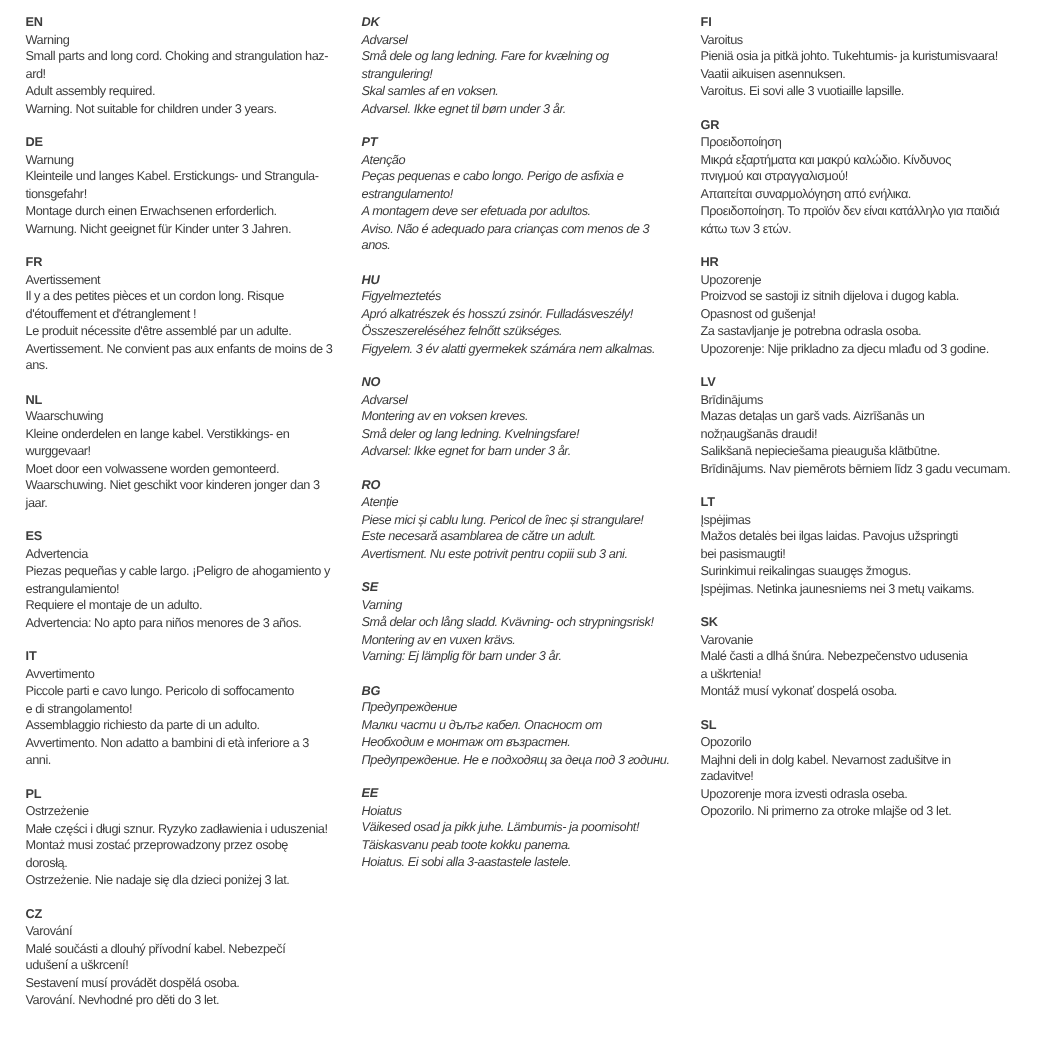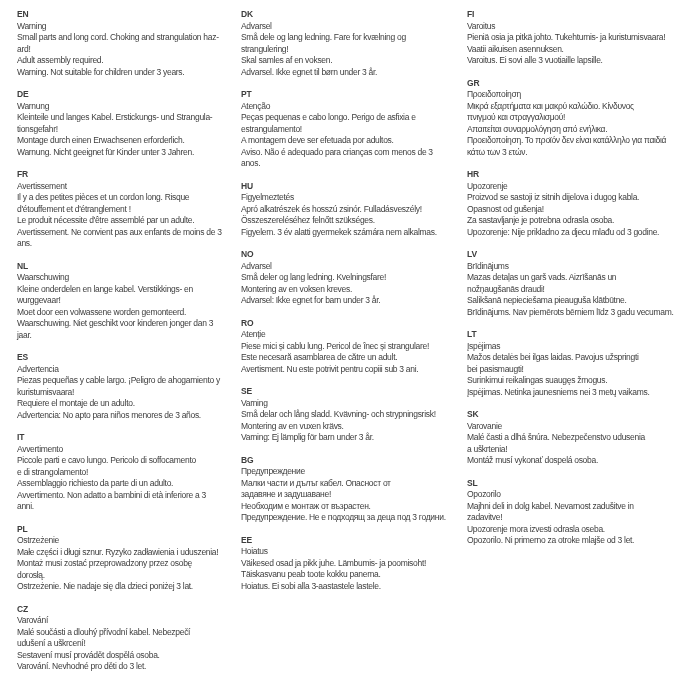--- a/index.html
+++ b/index.html
@@ -21,21 +21,21 @@
     padding: 9px 0 0 17px;
   }
   .columns {
     display: flex;
     align-items: flex-start;
   }
   .col {
     flex-shrink: 0;
   }
   .col-1 { width: 224px; }
-  .col-2 { width: 226px; }
+  .col-2 { width: 226px; font-style: italic; }
   .col-3 { width: 216px; }
   .block {
     margin-bottom: 11px;
   }
   .code {
     font-weight: 700;
     font-size: 8.5px;
     line-height: 11.5px;
     letter-spacing: -0.1px;
   }
@@ -83,21 +83,21 @@
           <div class="line">Kleine onderdelen en lange kabel. Verstikkings- en</div>
           <div class="line">wurggevaar!</div>
           <div class="line">Moet door een volwassene worden gemonteerd.</div>
           <div class="line">Waarschuwing. Niet geschikt voor kinderen jonger dan 3</div>
           <div class="line">jaar.</div>
         </div>
         <div class="block">
           <div class="code">ES</div>
           <div class="line">Advertencia</div>
           <div class="line">Piezas pequeñas y cable largo. ¡Peligro de ahogamiento y</div>
-          <div class="line">kuristumisvaara!</div>
+          <div class="line">estrangulamiento!</div>
           <div class="line">Requiere el montaje de un adulto.</div>
           <div class="line">Advertencia: No apto para niños menores de 3 años.</div>
         </div>
         <div class="block">
           <div class="code">IT</div>
           <div class="line">Avvertimento</div>
           <div class="line">Piccole parti e cavo lungo. Pericolo di soffocamento</div>
           <div class="line">e di strangolamento!</div>
           <div class="line">Assemblaggio richiesto da parte di un adulto.</div>
           <div class="line">Avvertimento. Non adatto a bambini di età inferiore a 3</div>
@@ -141,43 +141,42 @@
         <div class="block">
           <div class="code">HU</div>
           <div class="line">Figyelmeztetés</div>
           <div class="line">Apró alkatrészek és hosszú zsinór. Fulladásveszély!</div>
           <div class="line">Összeszereléséhez felnőtt szükséges.</div>
           <div class="line">Figyelem. 3 év alatti gyermekek számára nem alkalmas.</div>
         </div>
         <div class="block">
           <div class="code">NO</div>
           <div class="line">Advarsel</div>
+          <div class="line">Montering av en voksen kreves.</div>
           <div class="line">Små deler og lang ledning. Kvelningsfare!</div>
-          <div class="line">Montering av en voksen kreves.</div>
           <div class="line">Advarsel: Ikke egnet for barn under 3 år.</div>
         </div>
         <div class="block">
           <div class="code">RO</div>
           <div class="line">Atenție</div>
           <div class="line">Piese mici și cablu lung. Pericol de înec și strangulare!</div>
           <div class="line">Este necesară asamblarea de către un adult.</div>
           <div class="line">Avertisment. Nu este potrivit pentru copiii sub 3 ani.</div>
         </div>
         <div class="block">
           <div class="code">SE</div>
           <div class="line">Varning</div>
           <div class="line">Små delar och lång sladd. Kvävning- och strypningsrisk!</div>
           <div class="line">Montering av en vuxen krävs.</div>
           <div class="line">Varning: Ej lämplig för barn under 3 år.</div>
         </div>
         <div class="block">
           <div class="code">BG</div>
           <div class="line">Предупреждение</div>
           <div class="line">Малки части и дълъг кабел. Опасност от</div>
-          <div class="line">задавяне и задушаване!</div>
           <div class="line">Необходим е монтаж от възрастен.</div>
           <div class="line">Предупреждение. Не е подходящ за деца под 3 години.</div>
         </div>
         <div class="block">
           <div class="code">EE</div>
           <div class="line">Hoiatus</div>
           <div class="line">Väikesed osad ja pikk juhe. Lämbumis- ja poomisoht!</div>
           <div class="line">Täiskasvanu peab toote kokku panema.</div>
           <div class="line">Hoiatus. Ei sobi alla 3-aastastele lastele.</div>
         </div>

